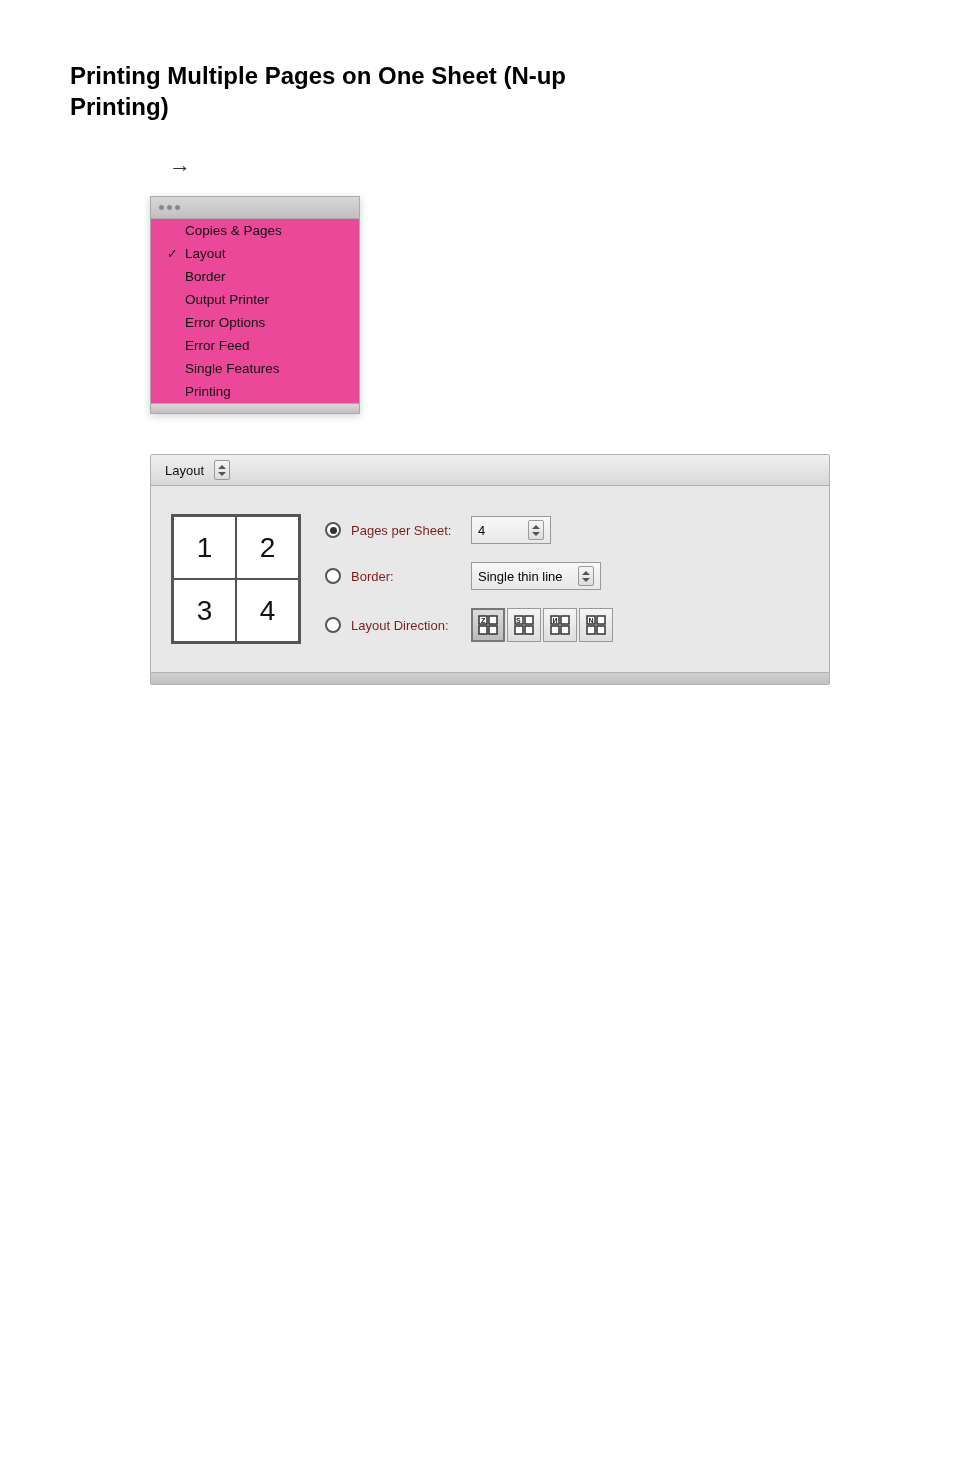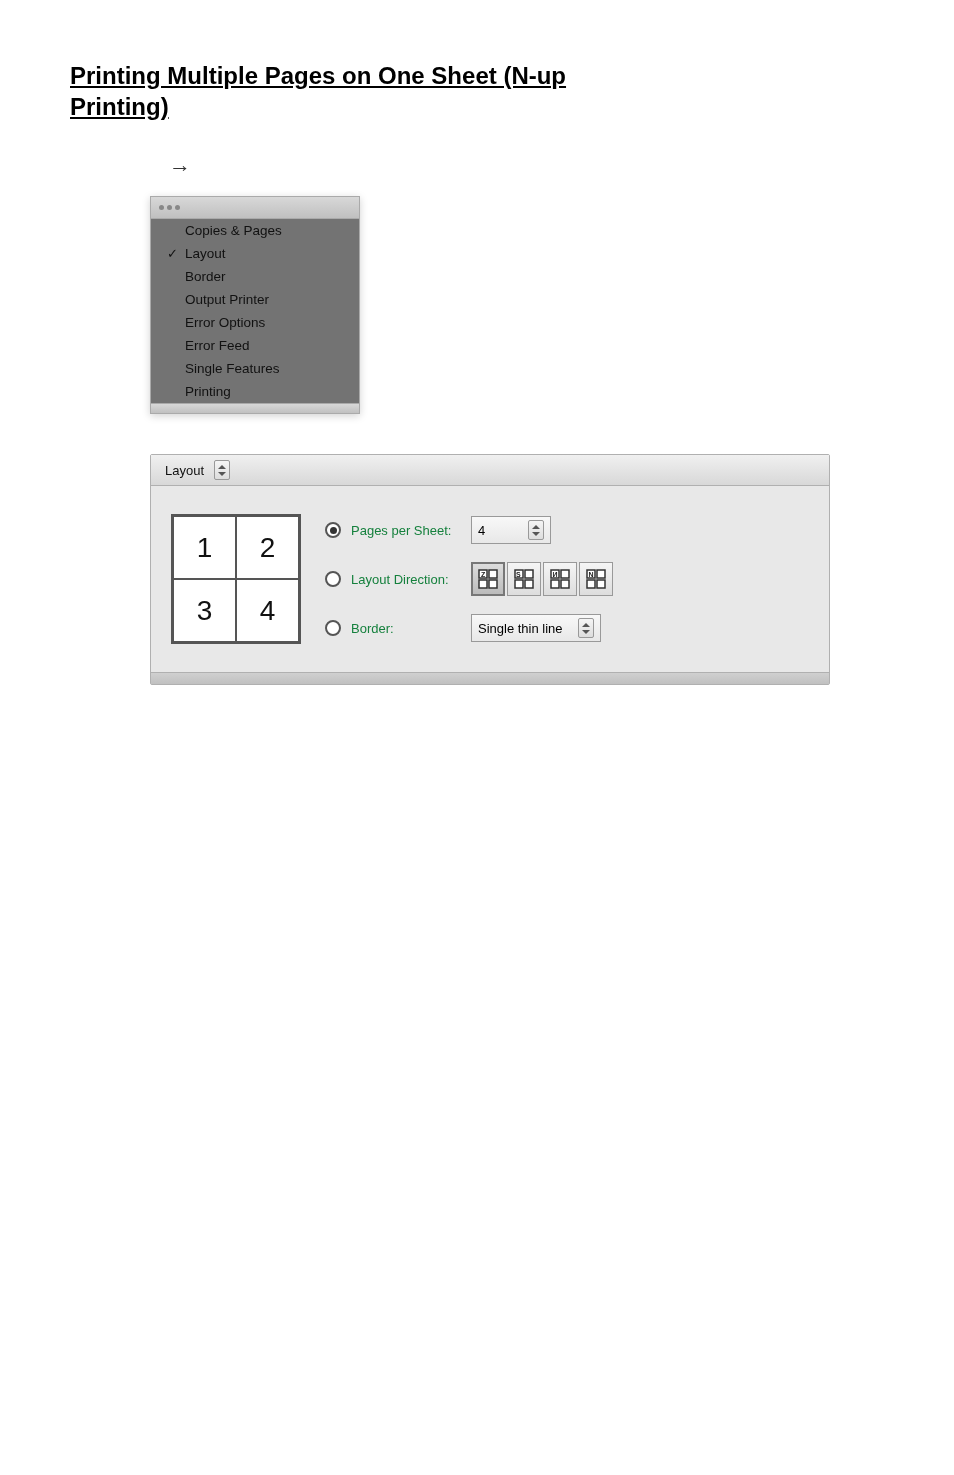--- a/index.html
+++ b/index.html
@@ -14,36 +14,35 @@
     .page-container {
       padding: 60px 70px;
     }
 
     .main-title {
       font-size: 24px;
       font-weight: 700;
       line-height: 1.3;
       margin-bottom: 30px;
       max-width: 500px;
-      text-decoration: underline;
     }
 
     .arrow-section {
       display: flex;
       justify-content: center;
       width: 220px;
       margin-bottom: 18px;
       font-size: 22px;
       color: #333;
     }
 
     
     .dropdown-menu {
       border: 1px solid #aaa;
-      background: #737373;
+      background: #ec4899;
       width: 210px;
       margin-left: 80px;
       margin-bottom: 40px;
       box-shadow: 0 2px 8px rgba(0,0,0,0.18);
     }
 
     .dropdown-menu-header {
       background: linear-gradient(to bottom, #d8d8d8, #c0c0c0);
       height: 22px;
       border-bottom: 1px solid #aaa;
@@ -203,21 +202,21 @@
     .radio-circle.checked::after {
       content: '';
       width: 7px;
       height: 7px;
       border-radius: 50%;
       background: #333;
     }
 
     .control-label {
       font-size: 13px;
-      color: #15803d;
+      color: #7f1d1d;
       min-width: 110px;
     }
 
     .select-box {
       border: 1px solid #999;
       background: linear-gradient(to bottom, #f8f8f8, #e8e8e8);
       padding: 3px 6px;
       font-size: 13px;
       display: flex;
       align-items: center;
@@ -347,20 +346,32 @@
             <span class="select-value">4</span>
             <div class="stepper-btn">
               <span class="up-arrow"></span>
               <span class="down-arrow"></span>
             </div>
           </div>
         </div>
 
         <div class="control-row">
           <div class="radio-circle"></div>
+          <span class="control-label">Border:</span>
+          <div class="select-box" style="min-width: 130px;">
+            <span class="select-value">Single thin line</span>
+            <div class="stepper-btn">
+              <span class="up-arrow"></span>
+              <span class="down-arrow"></span>
+            </div>
+          </div>
+        </div>
+
+        <div class="control-row">
+          <div class="radio-circle"></div>
           <span class="control-label">Layout Direction:</span>
           <div class="direction-btns">
 
             <div class="dir-btn active">
               <svg viewBox="0 0 22 22" fill="none" xmlns="http://www.w3.org/2000/svg">
                 <rect x="2" y="2" width="8" height="8" stroke="#333" stroke-width="1.5" fill="white"></rect>
                 <rect x="12" y="2" width="8" height="8" stroke="#333" stroke-width="1.5" fill="white"></rect>
                 <rect x="2" y="12" width="8" height="8" stroke="#333" stroke-width="1.5" fill="white"></rect>
                 <rect x="12" y="12" width="8" height="8" stroke="#333" stroke-width="1.5" fill="white"></rect>
                 <text x="4" y="9" font-size="7" font-weight="bold" fill="#222">Z</text>
@@ -392,31 +403,19 @@
                 <rect x="2" y="2" width="8" height="8" stroke="#333" stroke-width="1.5" fill="white"></rect>
                 <rect x="12" y="2" width="8" height="8" stroke="#333" stroke-width="1.5" fill="white"></rect>
                 <rect x="2" y="12" width="8" height="8" stroke="#333" stroke-width="1.5" fill="white"></rect>
                 <rect x="12" y="12" width="8" height="8" stroke="#333" stroke-width="1.5" fill="white"></rect>
                 <text x="3.5" y="9" font-size="7" font-weight="bold" fill="#222">N</text>
               </svg>
             </div>
           </div>
         </div>
 
-        <div class="control-row">
-          <div class="radio-circle"></div>
-          <span class="control-label">Border:</span>
-          <div class="select-box" style="min-width: 130px;">
-            <span class="select-value">Single thin line</span>
-            <div class="stepper-btn">
-              <span class="up-arrow"></span>
-              <span class="down-arrow"></span>
-            </div>
-          </div>
-        </div>
-
       </div>
     </div>
 
     <div class="layout-panel-footer"></div>
   </div>
 
 </div>
 
 </body></html>

